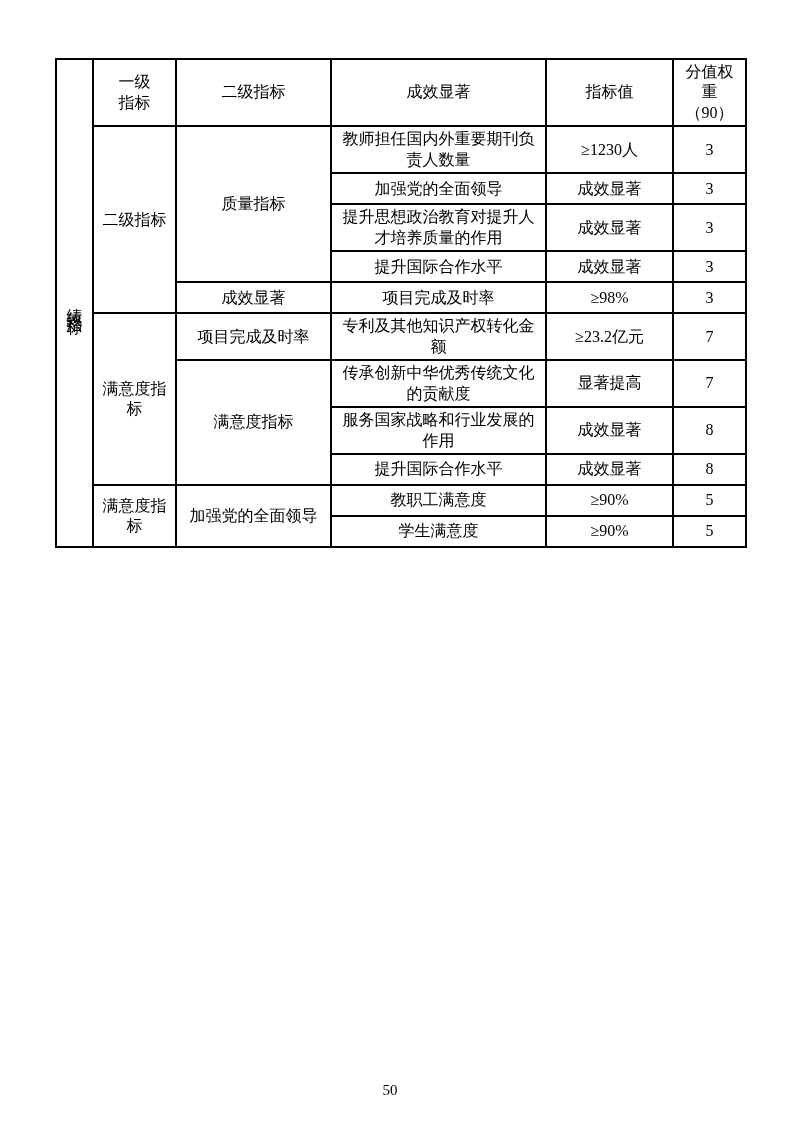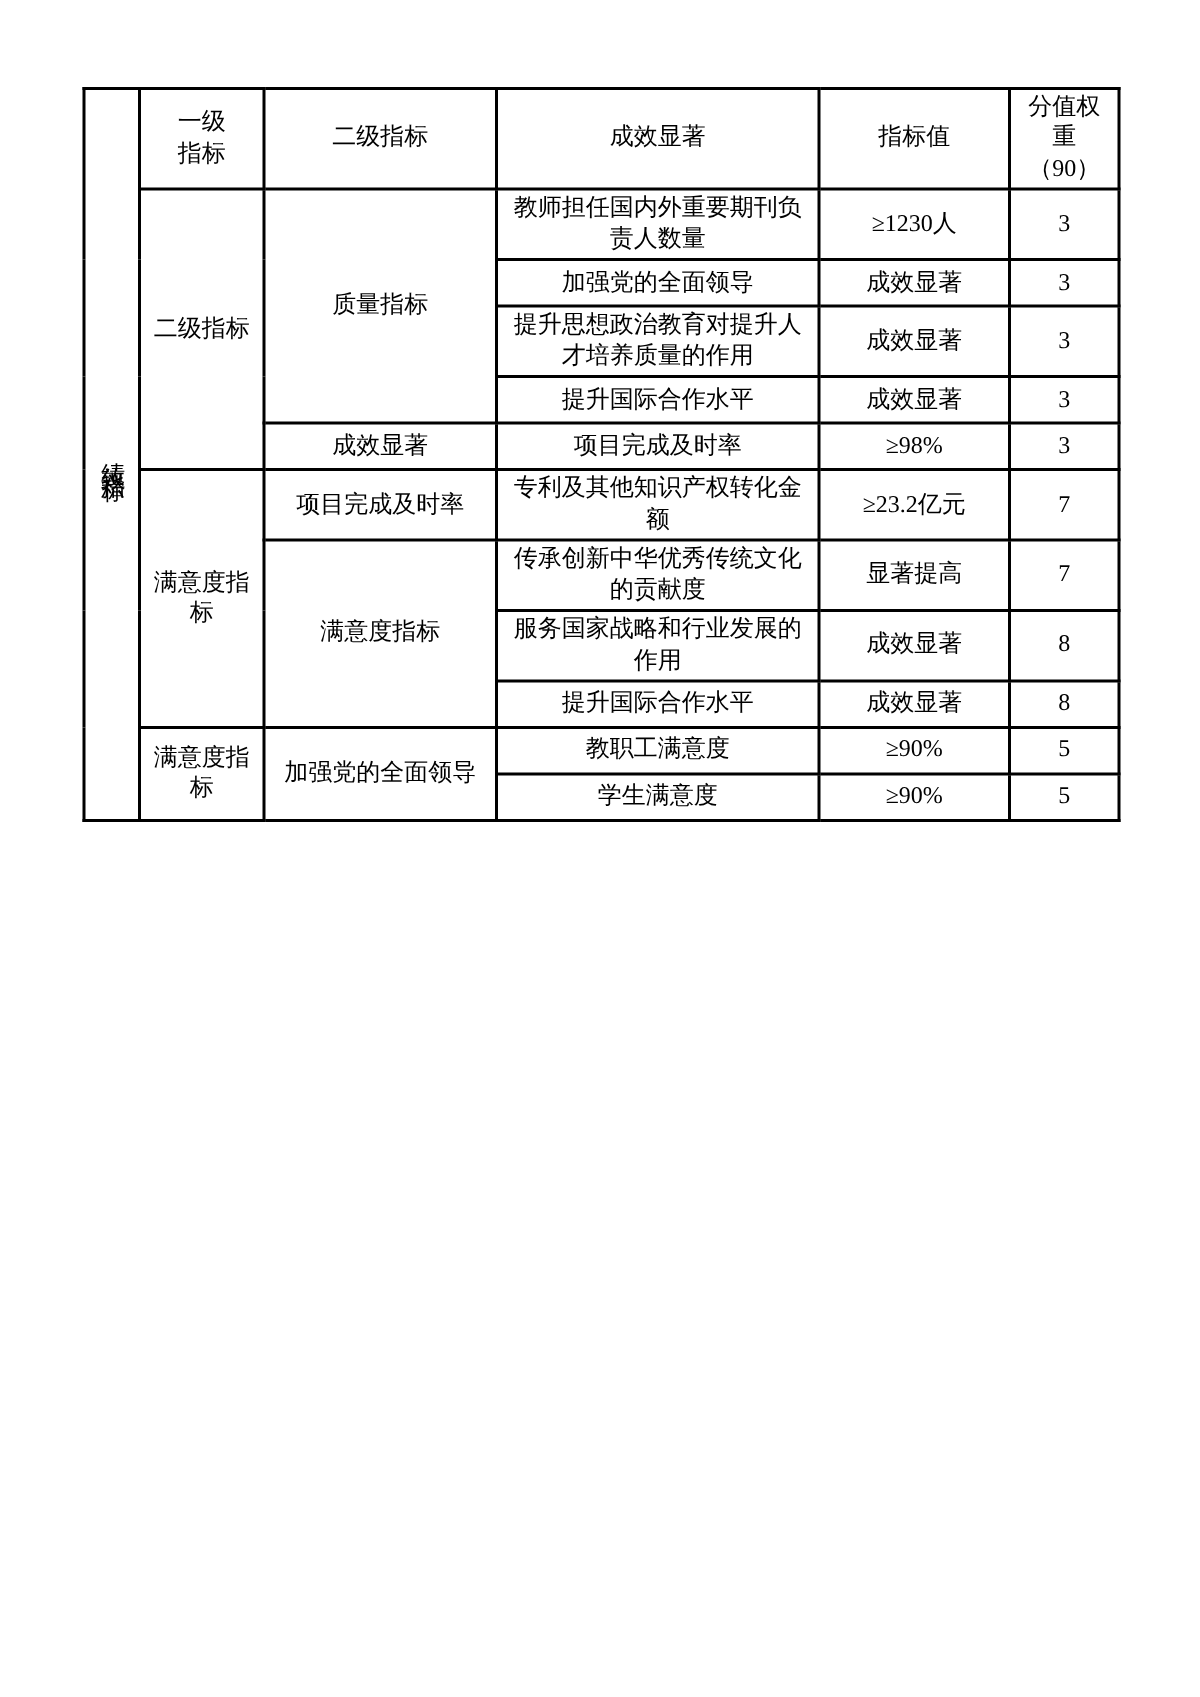--- a/index.html
+++ b/index.html
@@ -157,14 +157,15 @@
       </tr>
 
       <tr class="h-short">
         <td class="c-left">学生满意度</td>
         <td class="c-center">≥90%</td>
         <td class="c-center">5</td>
       </tr>
     </tbody>
   </table>
 
+  <div class="page-number">50</div>
 
 </div>
 
 </body></html>

